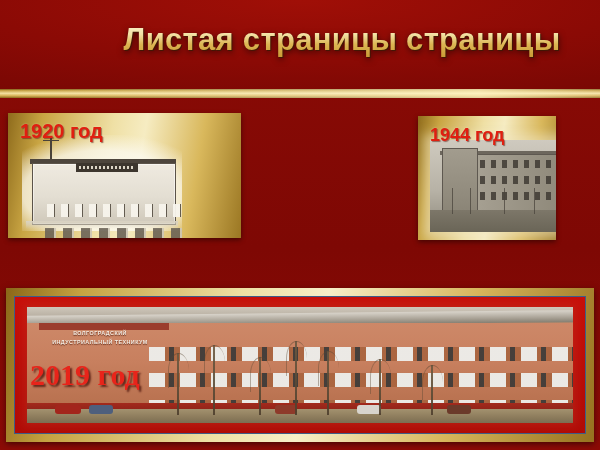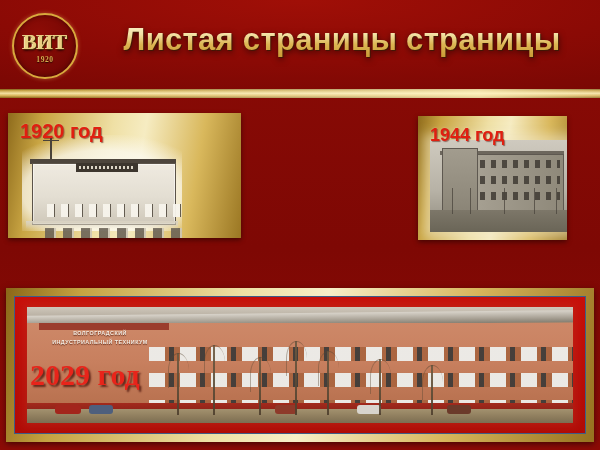--- a/index.html
+++ b/index.html
@@ -75,21 +75,21 @@
   
   .photorow{position:absolute;left:0;top:100px;width:600px;height:150px;}
   .panel{
     position:absolute;top:13px;height:125px;
     background:linear-gradient(100deg,#8e6b1c 0%,#c9a543 14%,#efe0a5 42%,#f6ecc2 55%,#d9b85c 78%,#9b7723 100%);
     box-shadow:0 2px 5px rgba(0,0,0,.45);
     overflow:hidden;
   }
   .panel.p1{left:8px;width:188px;padding-left:45px;}
   .panel.p2{left:215px;width:185px;}
-  .panel.p3{left:418px;width:149px;top:16px;height:124px;}
+  .panel.p3{left:418px;width:138px;top:16px;height:124px;}
 
   .panel .label{
     position:absolute;z-index:6;
     font-family:"Liberation Sans", sans-serif;
     font-weight:bold;color:#e01f10;
     text-shadow:1px 1px 1px rgba(90,20,10,.55), 0 0 2px rgba(255,255,255,.35);
     white-space:nowrap;
   }
   .panel.p1 .label{left:12px;top:7px;font-size:20px;}
   .panel.p2 .label{left:10px;top:8px;font-size:20px;}
@@ -325,25 +325,20 @@
     white-space:nowrap;
   }
 </style>
 </head>
 <body>
 
 <div class="slide">
 
   <div class="header">
 
-    <div class="logo">
-      <div class="ring"></div>
-      <div class="mark">ВИТ</div>
-      <div class="year">1920</div>
-    </div>
 
     <div class="title">Листая страницы страницы</div>
   </div>
 
   <div class="goldband top"></div>
 
   <div class="photorow">
 
     <div class="panel p1">
       <div class="ph ph1">
@@ -405,15 +400,15 @@
       <div class="tree" style="left:186px;height:70px"></div>
       <div class="tree" style="left:232px;height:58px"></div>
       <div class="tree" style="left:268px;height:74px"></div>
       <div class="tree" style="left:300px;height:64px"></div>
       <div class="tree" style="left:352px;height:56px"></div>
       <div class="tree" style="left:404px;height:50px"></div>
     </div>
   </div>
   <div class="blueline"></div>
 
-  <div class="biglabel">2029 год</div>
+  <div class="biglabel">2019 год</div>
 
 </div>
 
 </body></html>

